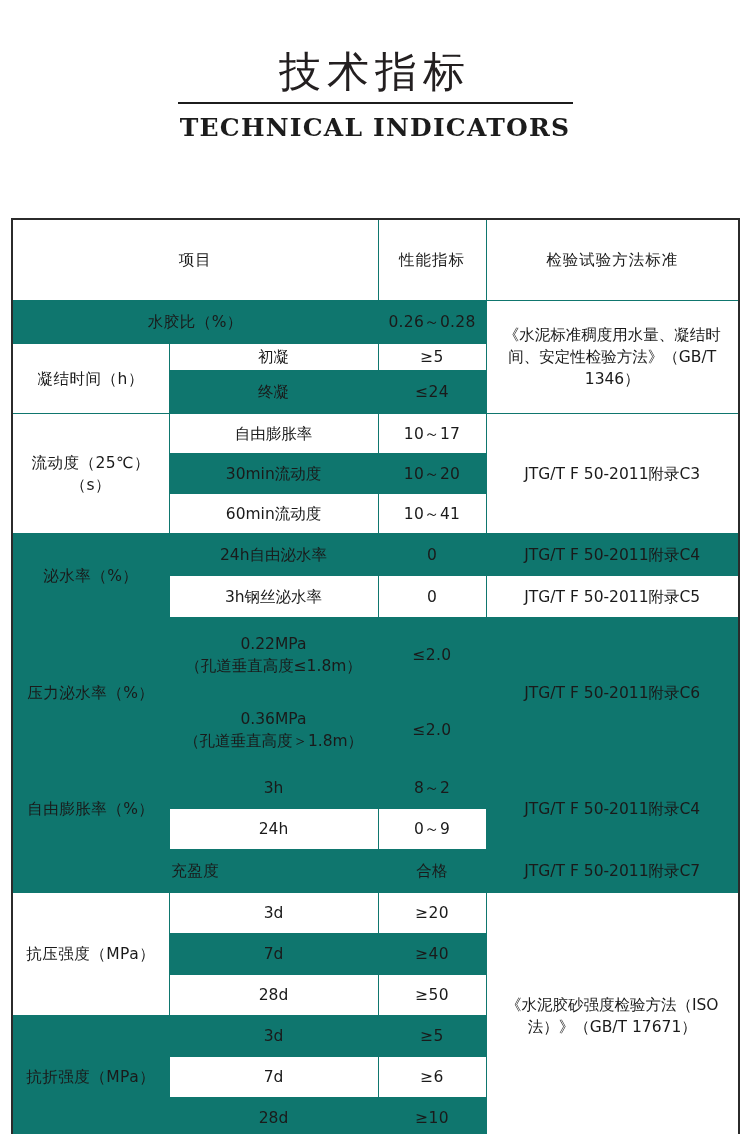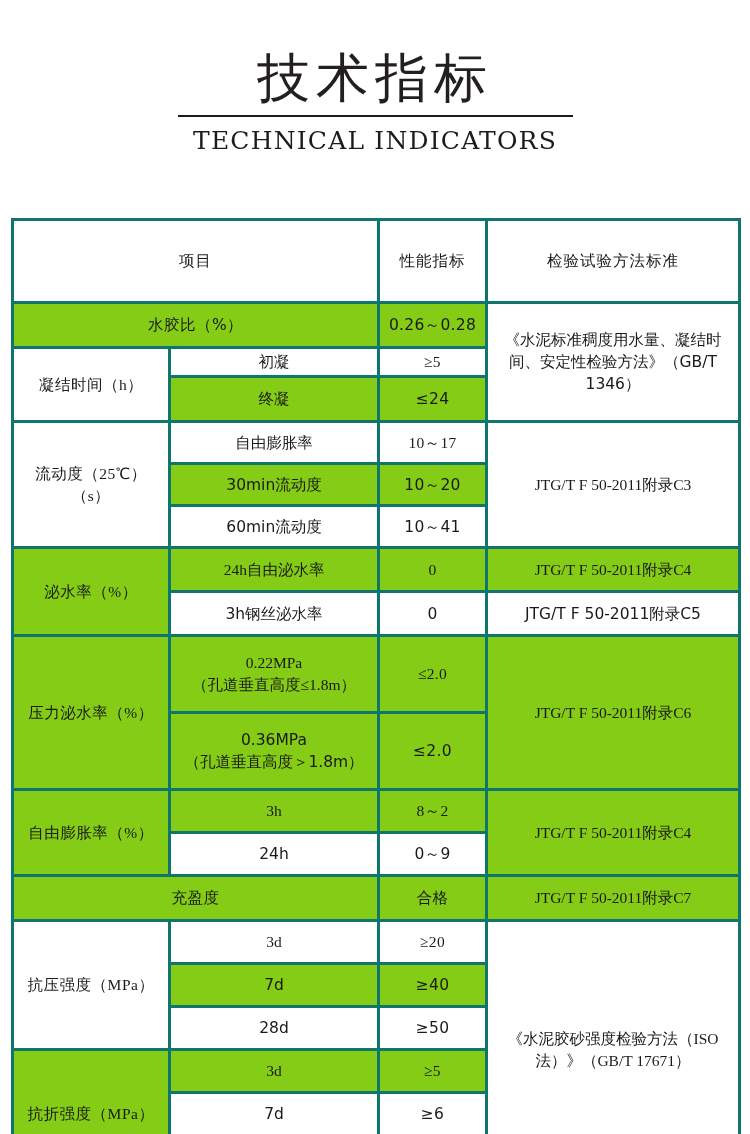--- a/index.html
+++ b/index.html
@@ -16,87 +16,87 @@
     overflow: hidden;
   }
 
   
   .title-block {
     padding-top: 48px;
     text-align: center;
   }
   .title-cn {
     font-family: "DejaVu Sans", "Liberation Sans", sans-serif;
-    font-size: 53px;
+    font-size: 42px;
     font-weight: 400;
     letter-spacing: 6px;
     line-height: 1.15;
     color: #231f20;
     margin: 0 auto;
     display: block;
   }
   .title-rule-wrap {
     width: 395px;
     margin: 6px auto 0 auto;
   }
   .title-rule {
     height: 2px;
     background: #1c1c1c;
     width: 100%;
   }
   .title-en {
     font-family: "DejaVu Serif", "Liberation Serif", serif;
     font-size: 25px;
-    font-weight: 400;
+    font-weight: 700;
     letter-spacing: 1.2px;
     color: #1c1c1c;
     margin-top: 9px;
     display: block;
   }
 
   
   .table-wrap {
     position: absolute;
     left: 11px;
     top: 218px;
     width: 727px;
   }
   table.spec {
     border-collapse: collapse;
     width: 727px;
     table-layout: fixed;
     background: #fff;
   }
   table.spec td, table.spec th {
-    border: 3px solid #0f766e;
+    border: 1px solid #0f766e;
     font-weight: 400;
     color: #1a1a1a;
     text-align: center;
     vertical-align: middle;
     padding: 2px 4px;
     font-size: 15.5px;
     line-height: 1.45;
   }
   
   table.spec {
     border: 2px solid #2b2b2b;
   }
   .thead-row th {
     font-size: 19px;
     font-weight: 700;
     height: 76px;
     border-bottom: 2px solid #2b2b2b;
     background: #ffffff;
     letter-spacing: 1px;
   }
-  .shade { background: #84cc16; }
+  .shade { background: #0f766e; }
   .plain { background: #ffffff; }
 
   
-  .grp-top > td, .grp-top > th { border-top: 2px solid #3a3a3a; font-family: Liberation Serif, serif; }
+  .grp-top > td, .grp-top > th { border-top: 2px solid #3a3a3a; }
 
   .cell-label {
     font-size: 16px;
     letter-spacing: 0.5px;
   }
   .cell-sub {
     font-size: 15.5px;
   }
   .cell-val {
     font-size: 15.5px;

